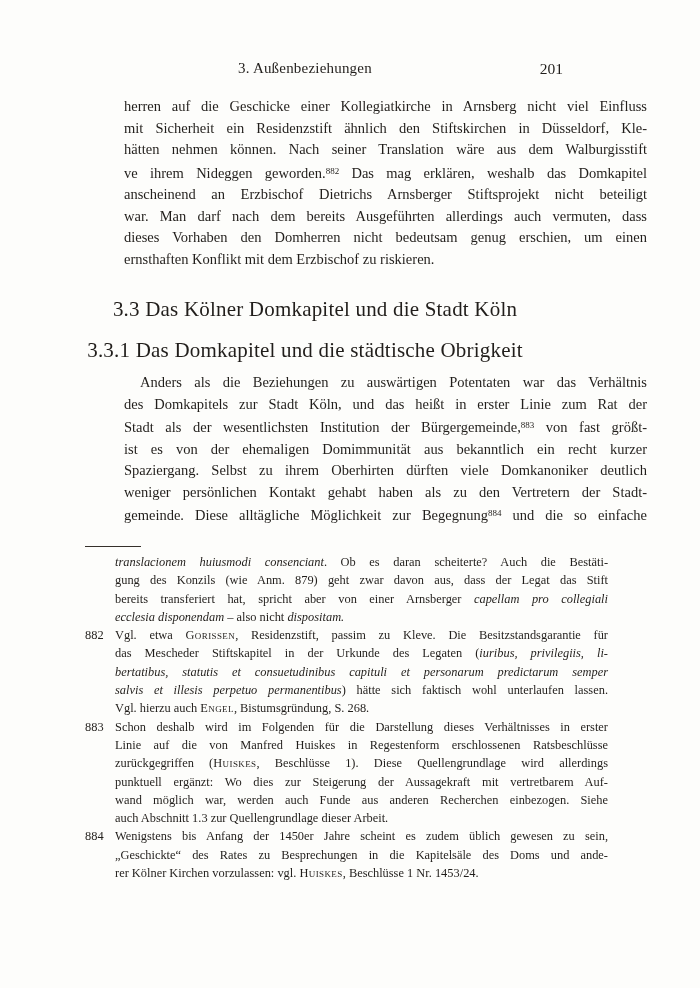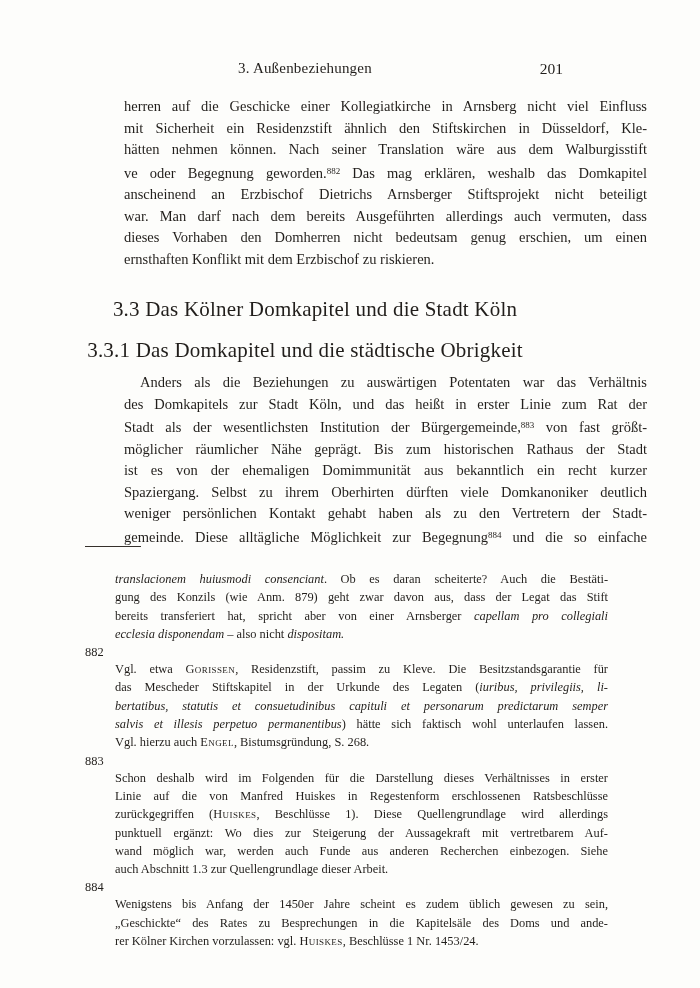--- a/index.html
+++ b/index.html
@@ -37,51 +37,50 @@
     font-size: 21px; text-align: center; letter-spacing: 0.2px;
   }
   .h33  { top: 297px; width: 460px; }
   .h331 { top: 338px; width: 440px; }
 
   
   .fn-rule { position: absolute; left: 85px; top: 546px; width: 56px; height: 1px; background: #35302b; }
   .footnotes { position: absolute; left: 85px; top: 553px; width: 523px; font-size: 12.4px; line-height: 18.3px; }
   .fn-row { display: flex; }
   .fn-num { flex: 0 0 30px; }
-  .fn-text { flex: 1 1 auto; min-width: 0; margin-top: 17px; }
+  .fn-text { flex: 1 1 auto; min-width: 0; }
 </style>
 </head>
 <body>
 
 <div class="page">
 
   <header class="running-head">
     <div class="rh-title">3. Außenbeziehungen</div>
     <div class="rh-num">201</div>
   </header>
 
   <section class="para para1">
       <div class="line"><span>herren auf die Geschicke einer Kollegiatkirche in Arnsberg nicht viel Einfluss</span></div>
       <div class="line"><span>mit Sicherheit ein Residenzstift ähnlich den Stiftskirchen in Düsseldorf, Kle-</span></div>
       <div class="line"><span>hätten nehmen können. Nach seiner Translation wäre aus dem Walburgisstift</span></div>
-      <div class="line"><span>ve oder Begegnung geworden.</span><span class="st-sup">882</span><span> Das mag erklären, weshalb das Domkapitel</span></div>
+      <div class="line"><span>ve ihrem Nideggen geworden.</span><span class="st-sup">882</span><span> Das mag erklären, weshalb das Domkapitel</span></div>
       <div class="line"><span>anscheinend an Erzbischof Dietrichs Arnsberger Stiftsprojekt nicht beteiligt</span></div>
       <div class="line"><span>war. Man darf nach dem bereits Ausgeführten allerdings auch vermuten, dass</span></div>
       <div class="line"><span>dieses Vorhaben den Domherren nicht bedeutsam genug erschien, um einen</span></div>
       <div class="line no-j"><span>ernsthaften Konflikt mit dem Erzbischof zu riskieren.</span></div>
     </section>
 
   <h2 class="heading h33">3.3 Das Kölner Domkapitel und die Stadt Köln</h2>
   <h3 class="heading h331">3.3.1 Das Domkapitel und die städtische Obrigkeit</h3>
 
   <section class="para para2">
       <div class="line ind"><span>Anders als die Beziehungen zu auswärtigen Potentaten war das Verhältnis</span></div>
       <div class="line"><span>des Domkapitels zur Stadt Köln, und das heißt in erster Linie zum Rat der</span></div>
       <div class="line"><span>Stadt als der wesentlichsten Institution der Bürgergemeinde,</span><span class="st-sup">883</span><span> von fast größt-</span></div>
-      <div class="line"><span>möglicher räumlicher Nähe geprägt. Bis zum historischen Rathaus der Stadt</span></div>
       <div class="line"><span>ist es von der ehemaligen Domimmunität aus bekanntlich ein recht kurzer</span></div>
       <div class="line"><span>Spaziergang. Selbst zu ihrem Oberhirten dürften viele Domkanoniker deutlich</span></div>
       <div class="line"><span>weniger persönlichen Kontakt gehabt haben als zu den Vertretern der Stadt-</span></div>
       <div class="line"><span>gemeinde. Diese alltägliche Möglichkeit zur Begegnung</span><span class="st-sup">884</span><span> und die so einfache</span></div>
     </section>
 
   <div class="fn-rule"></div>
 
   <section class="footnotes">
       <div class="fn-row">

